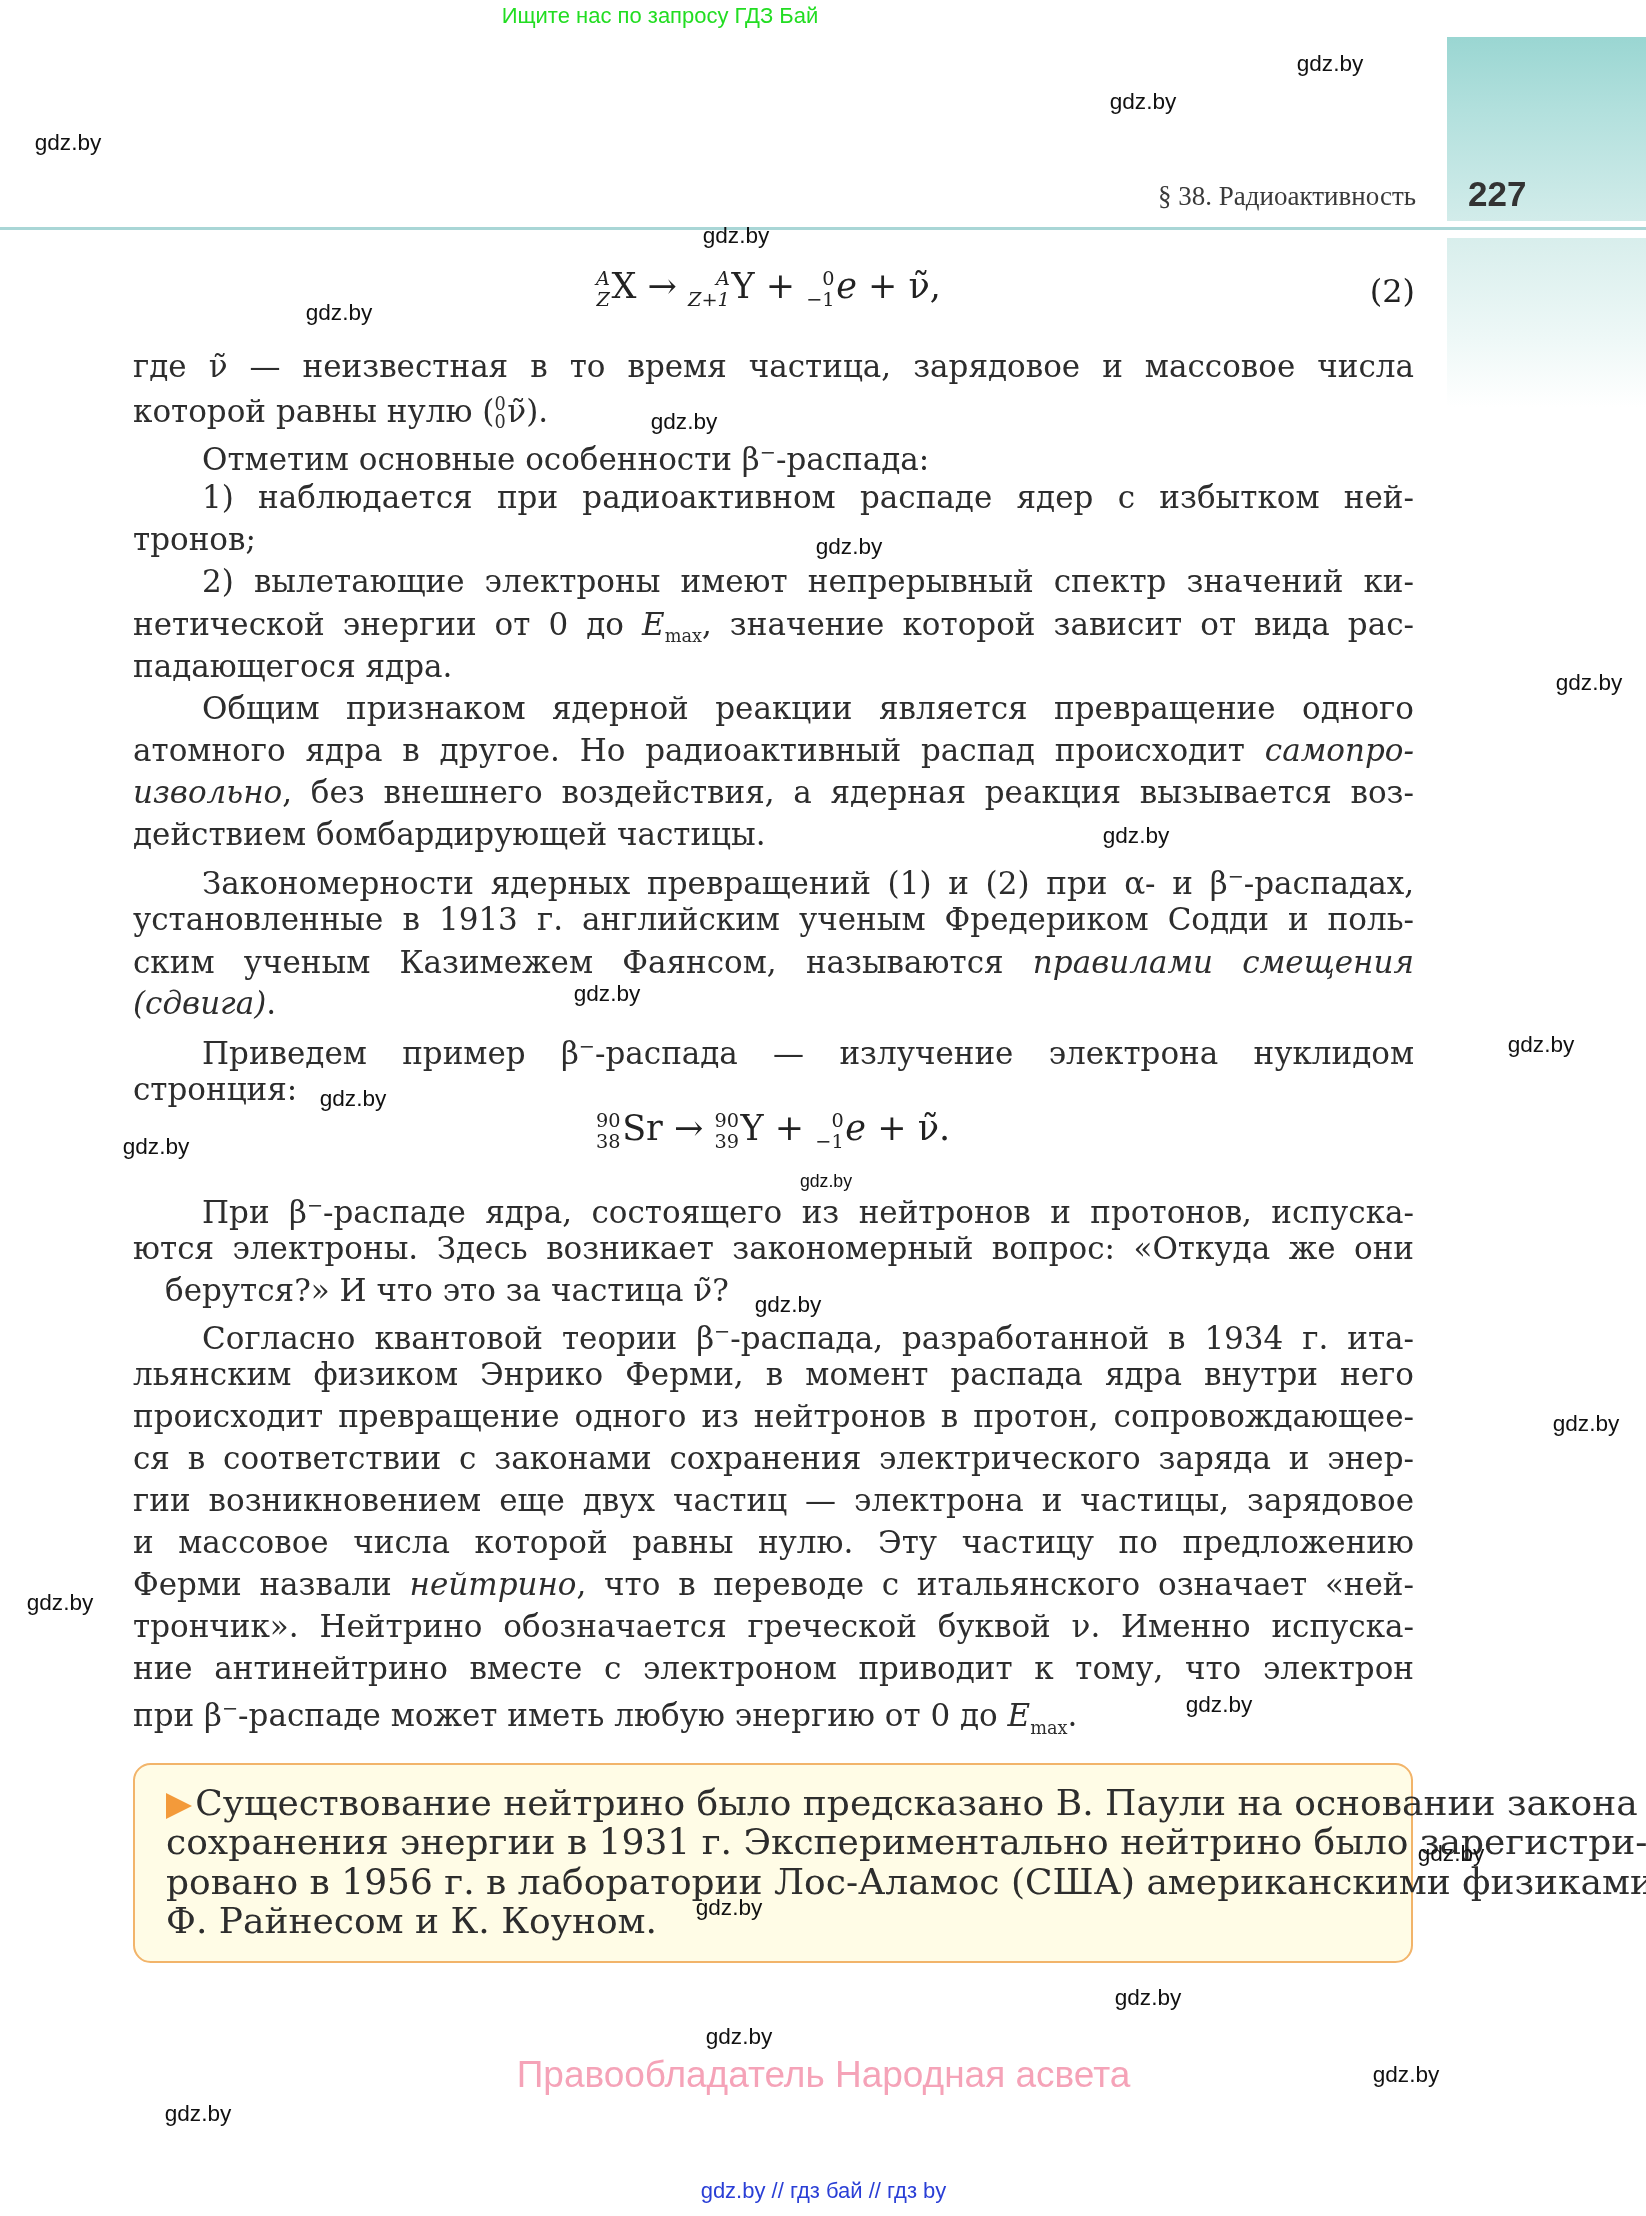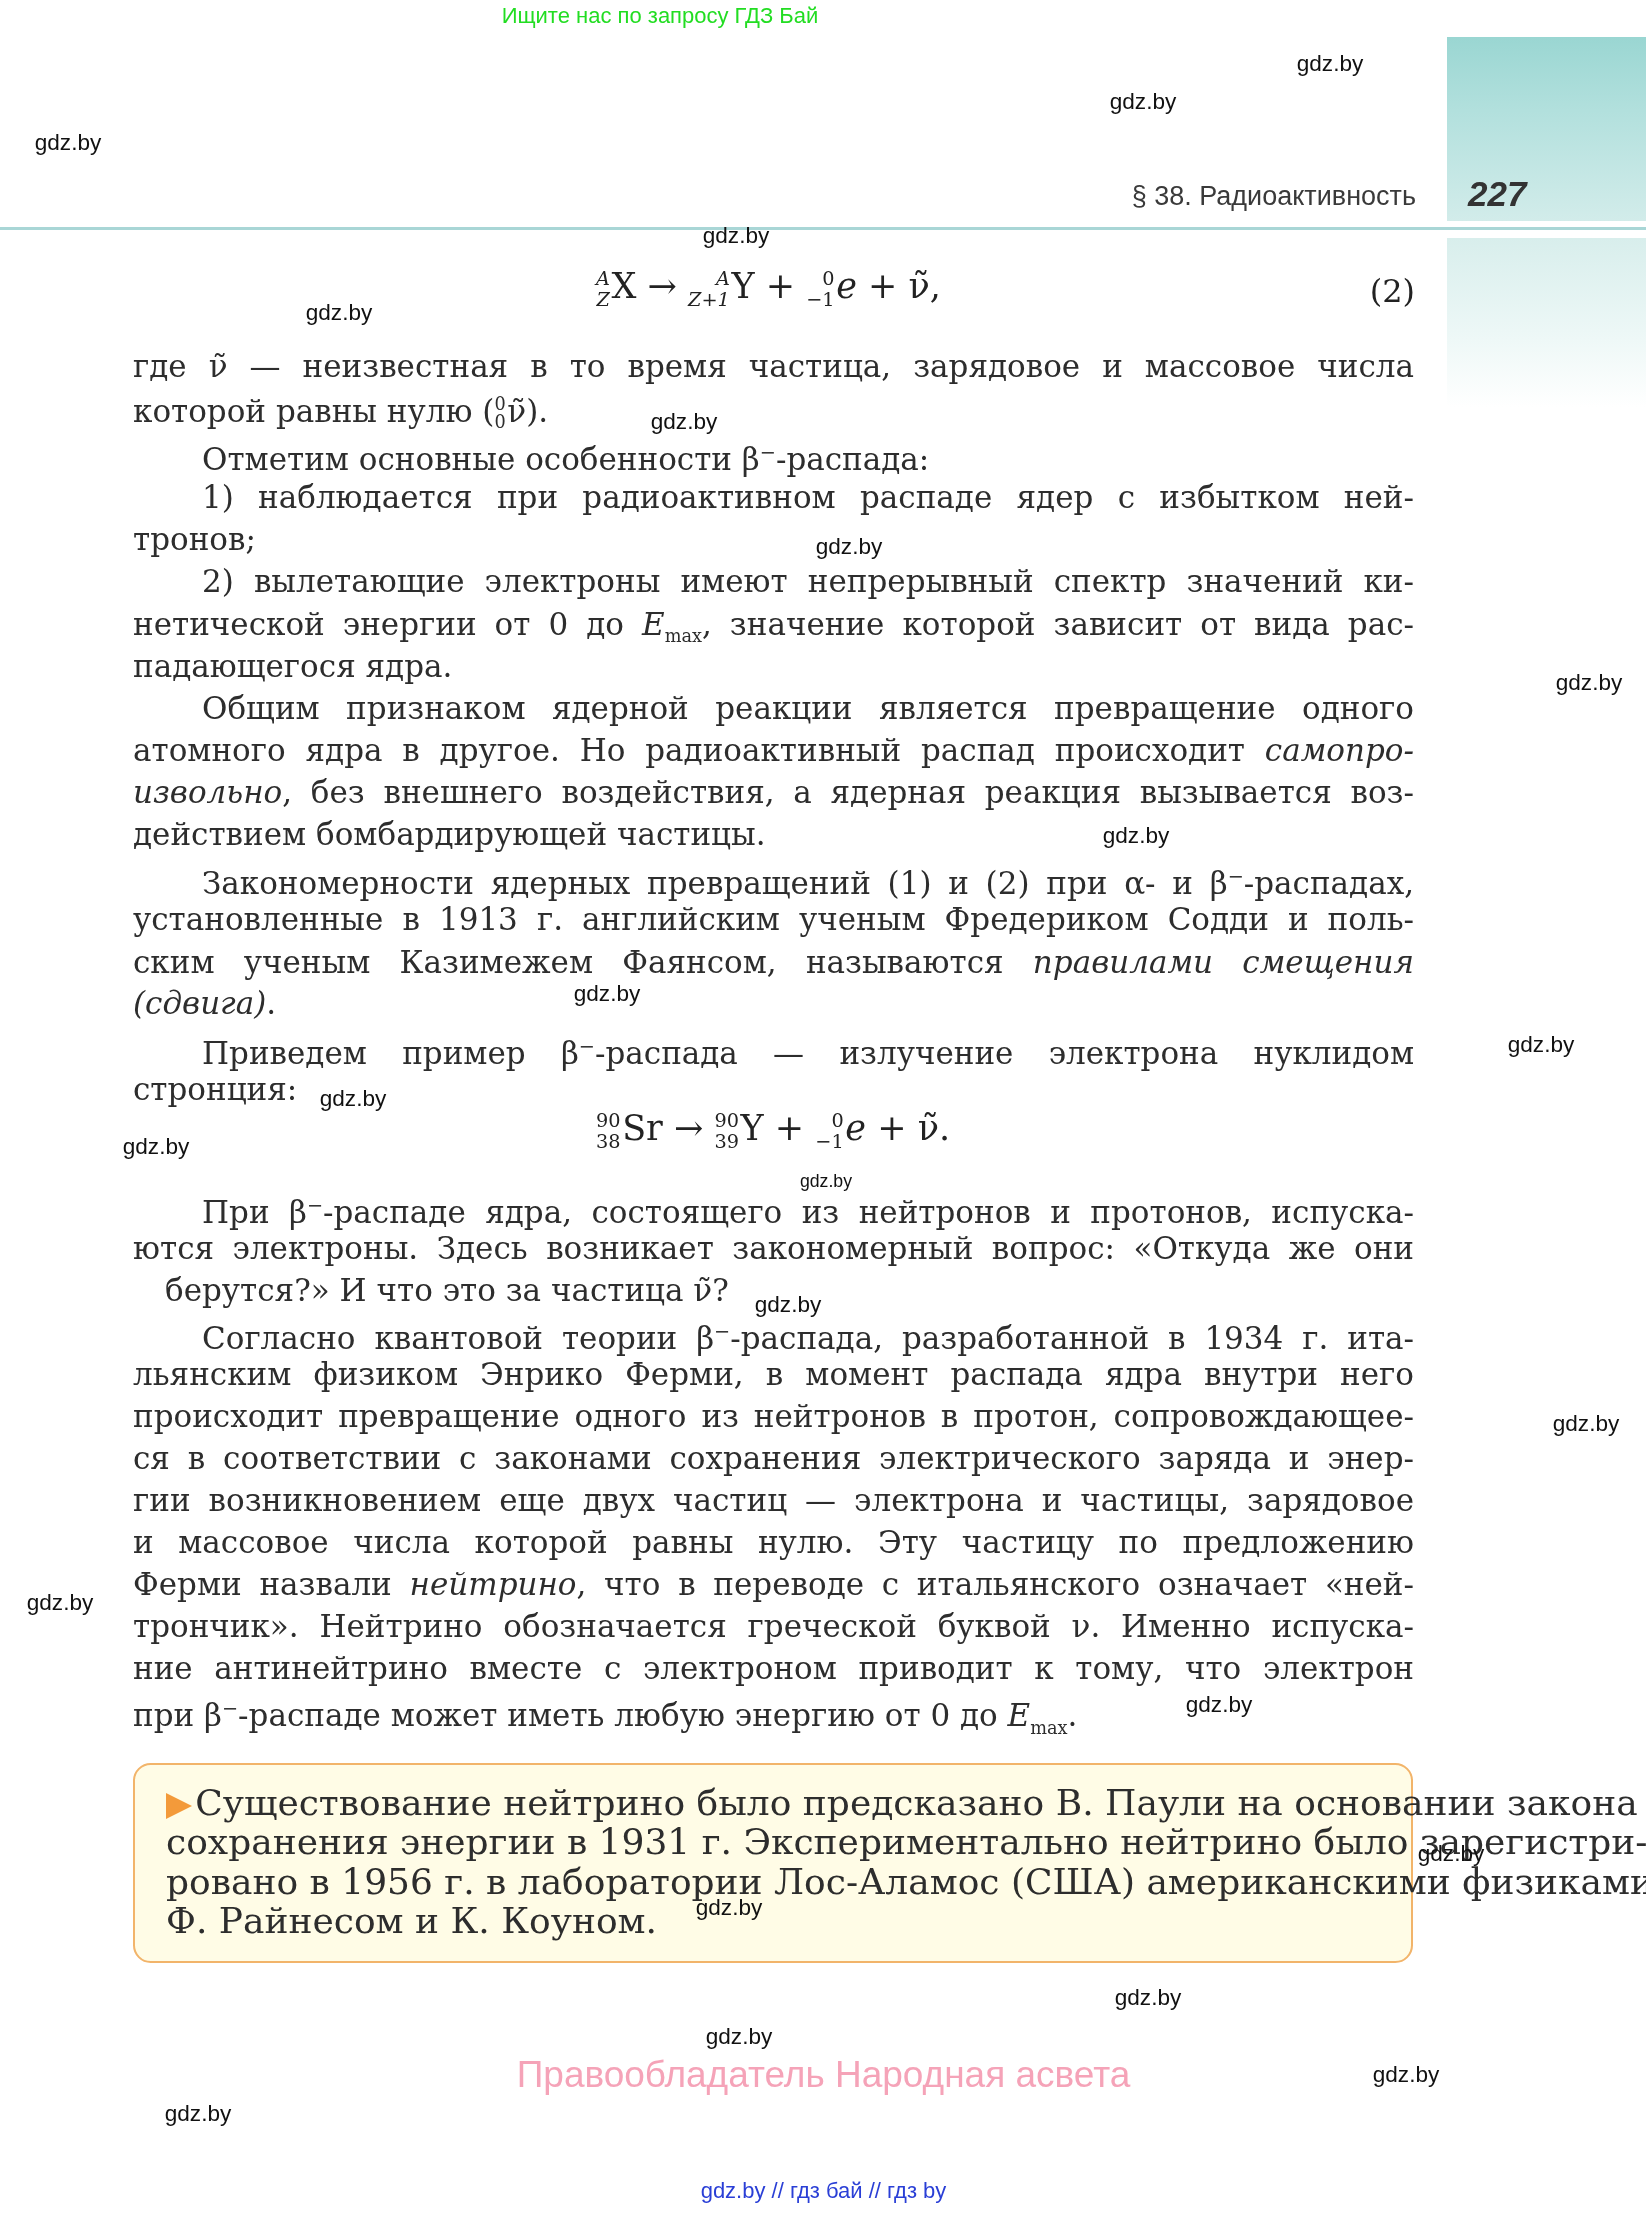--- a/index.html
+++ b/index.html
@@ -5,22 +5,22 @@
   html, body { margin:0; padding:0; }
   body { width:1647px; height:2216px; position:relative; background:#ffffff; overflow:hidden; }
   .sans { font-family:"Liberation Sans", "DejaVu Sans", sans-serif; }
   .serif { font-family:"DejaVu Serif", "Liberation Serif", serif; }
   .top-banner { position:absolute; top:3.2px; left:0; width:1320px; text-align:center; color:#22dd22; font-size:22px; }
   .teal-top { position:absolute; left:1447px; top:37px; width:200px; height:184px;
     background:linear-gradient(to bottom, #9ad6d2 0%, #b2e0dd 40%, #d2ecea 100%); }
   .teal-bottom { position:absolute; left:1447px; top:238px; width:200px; height:169px;
     background:linear-gradient(to bottom, #d8eeec 0%, #eef8f7 60%, #ffffff 100%); }
   .header-rule { position:absolute; left:0; top:227px; width:1647px; height:3.2px; background:#a9d6d6; }
-  .running-head { position:absolute; right:231px; top:181px; font-size:27px; color:#3a3a3a; }
-  .page-num { position:absolute; left:1468px; top:174px; font-size:35px; font-weight:bold; color:#333;font-style:italic; }
+  .running-head { position:absolute; right:231px; top:181px; font-size:27px; color:#3a3a3a;font-family:Liberation Serif, serif; }
+  .page-num { position:absolute; left:1468px; top:174px; font-size:35px; font-weight:bold; color:#333; }
   .line { position:absolute; left:133px; width:1281px; font-size:31px; color:#2d2d2d; white-space:nowrap; line-height:42px; height:42px; }
   .j { text-align:justify; text-align-last:justify; }
   .ind { padding-left:69px; box-sizing:border-box; }
   .eq { position:absolute; font-size:35px; color:#222; white-space:nowrap; }
   .eqnum { position:absolute; right:232px; font-size:32px; color:#222; }
   .nuc { display:inline-flex; flex-direction:column; vertical-align:middle; font-size:19.3px; line-height:21px; text-align:right; margin-right:1.6px; font-style:italic; }
   .nuc.up { font-style:normal; }
   .sup { font-size:19.3px; vertical-align:super; }
   .sub { font-size:17.7px; vertical-align:sub; }
   i { font-style:italic; }

